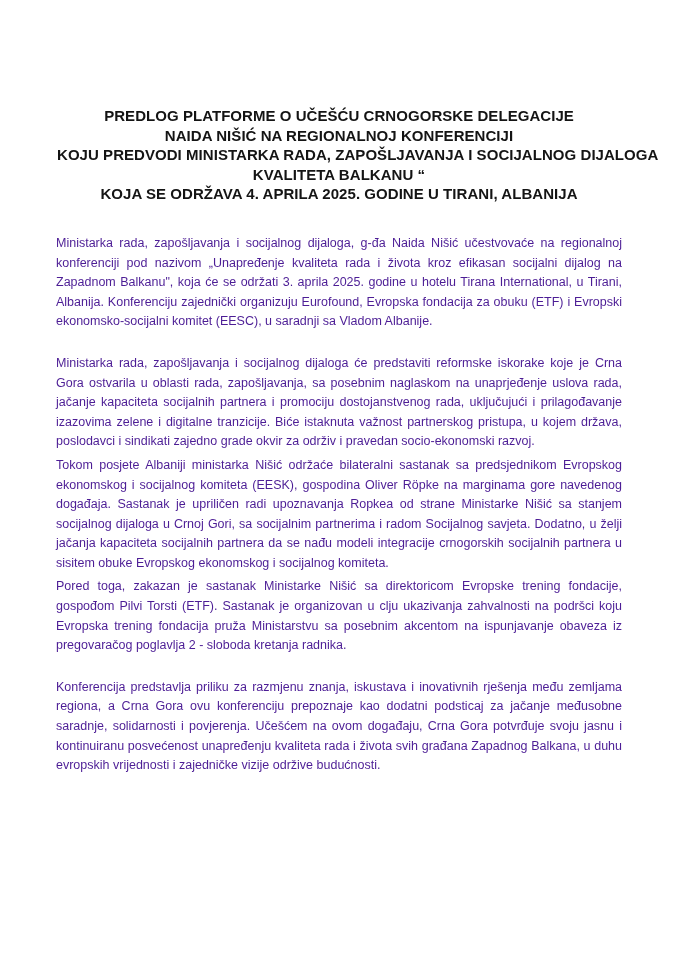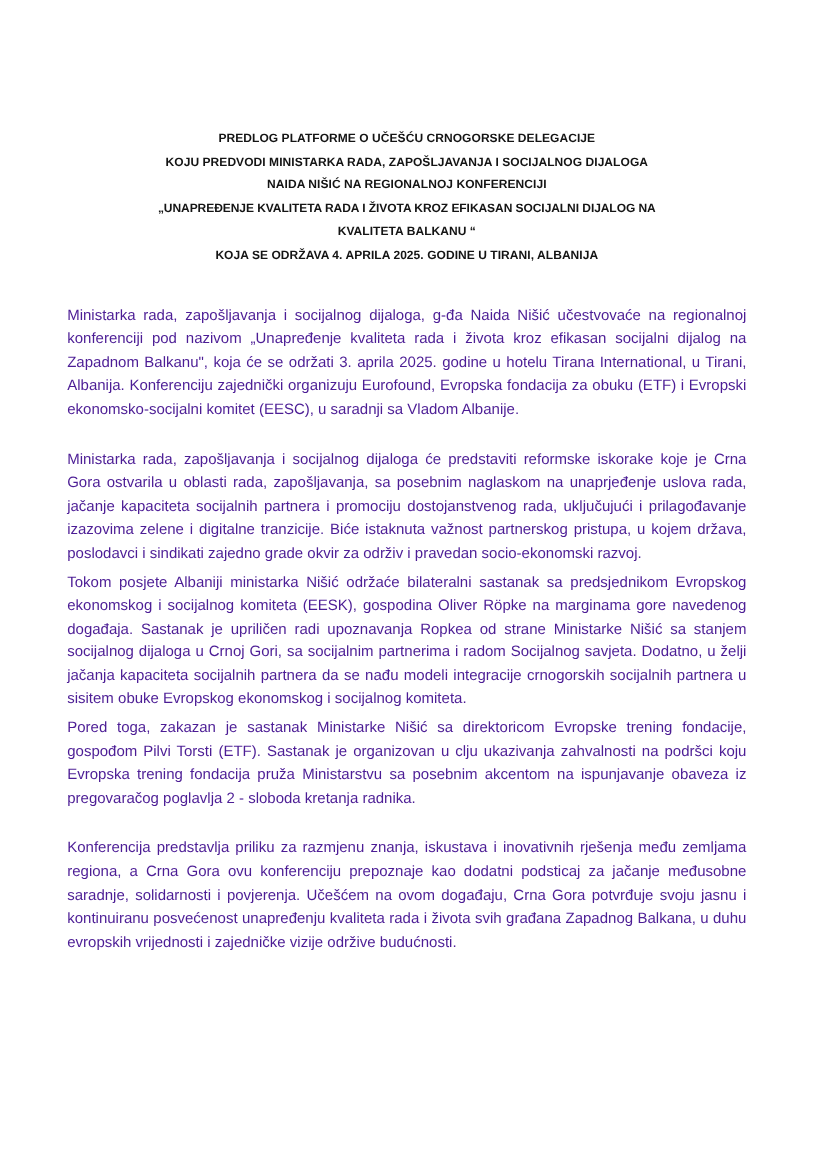--- a/index.html
+++ b/index.html
@@ -23,21 +23,21 @@
     height: 960px;
     padding: 106px 57px 0 56px;
     background: #ffffff;
     position: relative;
   }
 
   
   .title-block {
     text-align: center;
     font-weight: bold;
-    font-size: 10px;
+    font-size: 15px;
     line-height: 19.6px;
     letter-spacing: 0.05px;
     color: #141414;
     margin: 0 0 30px 0;
     padding: 0 1px;
   }
   .title-line {
     display: block;
     white-space: nowrap;
   }
@@ -67,23 +67,22 @@
     margin-top: 0;
   }
 </style>
 </head>
 <body>
 
 <div class="page">
 
   <div class="title-block">
     <span class="title-line">PREDLOG PLATFORME O UČEŠĆU CRNOGORSKE DELEGACIJE</span>
+    <span class="title-line">NAIDA NIŠIĆ NA REGIONALNOJ KONFERENCIJI</span>
     <span class="title-line">KOJU PREDVODI MINISTARKA RADA, ZAPOŠLJAVANJA I SOCIJALNOG DIJALOGA</span>
-    <span class="title-line">NAIDA NIŠIĆ NA REGIONALNOJ KONFERENCIJI</span>
-    <span class="title-line wide">„UNAPREĐENJE KVALITETA RADA I ŽIVOTA KROZ EFIKASAN SOCIJALNI DIJALOG NA</span>
     <span class="title-line">KVALITETA BALKANU “</span>
     <span class="title-line">KOJA SE ODRŽAVA 4. APRILA 2025. GODINE U TIRANI, ALBANIJA</span>
   </div>
 
   <div class="body-text">
     <p>Ministarka rada, zapošljavanja i socijalnog dijaloga, g-đa Naida Nišić učestvovaće na regionalnoj konferenciji pod nazivom „Unapređenje kvaliteta rada i života kroz efikasan socijalni dijalog na Zapadnom Balkanu", koja će se održati 3. aprila 2025. godine u hotelu Tirana International, u Tirani, Albanija. Konferenciju zajednički organizuju Eurofound, Evropska fondacija za obuku (ETF) i Evropski ekonomsko-socijalni komitet (EESC), u saradnji sa Vladom Albanije.</p>
     <p class="gap-before-lg">Ministarka rada, zapošljavanja i socijalnog dijaloga će predstaviti reformske iskorake koje je Crna Gora ostvarila u oblasti rada, zapošljavanja, sa posebnim naglaskom na unaprjeđenje uslova rada, jačanje kapaciteta socijalnih partnera i promociju dostojanstvenog rada, uključujući i prilagođavanje izazovima zelene i digitalne tranzicije. Biće istaknuta važnost partnerskog pristupa, u kojem država, poslodavci i sindikati zajedno grade okvir za održiv i pravedan socio-ekonomski razvoj.</p>
     <p class="tight">Tokom posjete Albaniji ministarka Nišić održaće bilateralni sastanak sa predsjednikom Evropskog ekonomskog i socijalnog komiteta (EESK), gospodina Oliver Röpke na marginama gore navedenog događaja. Sastanak je upriličen radi upoznavanja Ropkea od strane Ministarke Nišić sa stanjem socijalnog dijaloga u Crnoj Gori, sa socijalnim partnerima i radom Socijalnog savjeta. Dodatno, u želji jačanja kapaciteta socijalnih partnera da se nađu modeli integracije crnogorskih socijalnih partnera u sisitem obuke Evropskog ekonomskog i socijalnog komiteta.</p>
     <p class="tight">Pored toga, zakazan je sastanak Ministarke Nišić sa direktoricom Evropske trening fondacije, gospođom Pilvi Torsti (ETF). Sastanak je organizovan u clju ukazivanja zahvalnosti na podršci koju Evropska trening fondacija pruža Ministarstvu sa posebnim akcentom na ispunjavanje obaveza iz pregovaračog poglavlja 2 - sloboda kretanja radnika.</p>
     <p class="gap-before-lg">Konferencija predstavlja priliku za razmjenu znanja, iskustava i inovativnih rješenja među zemljama regiona, a Crna Gora ovu konferenciju prepoznaje kao dodatni podsticaj za jačanje međusobne saradnje, solidarnosti i povjerenja. Učešćem na ovom događaju, Crna Gora potvrđuje svoju jasnu i kontinuiranu posvećenost unapređenju kvaliteta rada i života svih građana Zapadnog Balkana, u duhu evropskih vrijednosti i zajedničke vizije održive budućnosti.</p>

